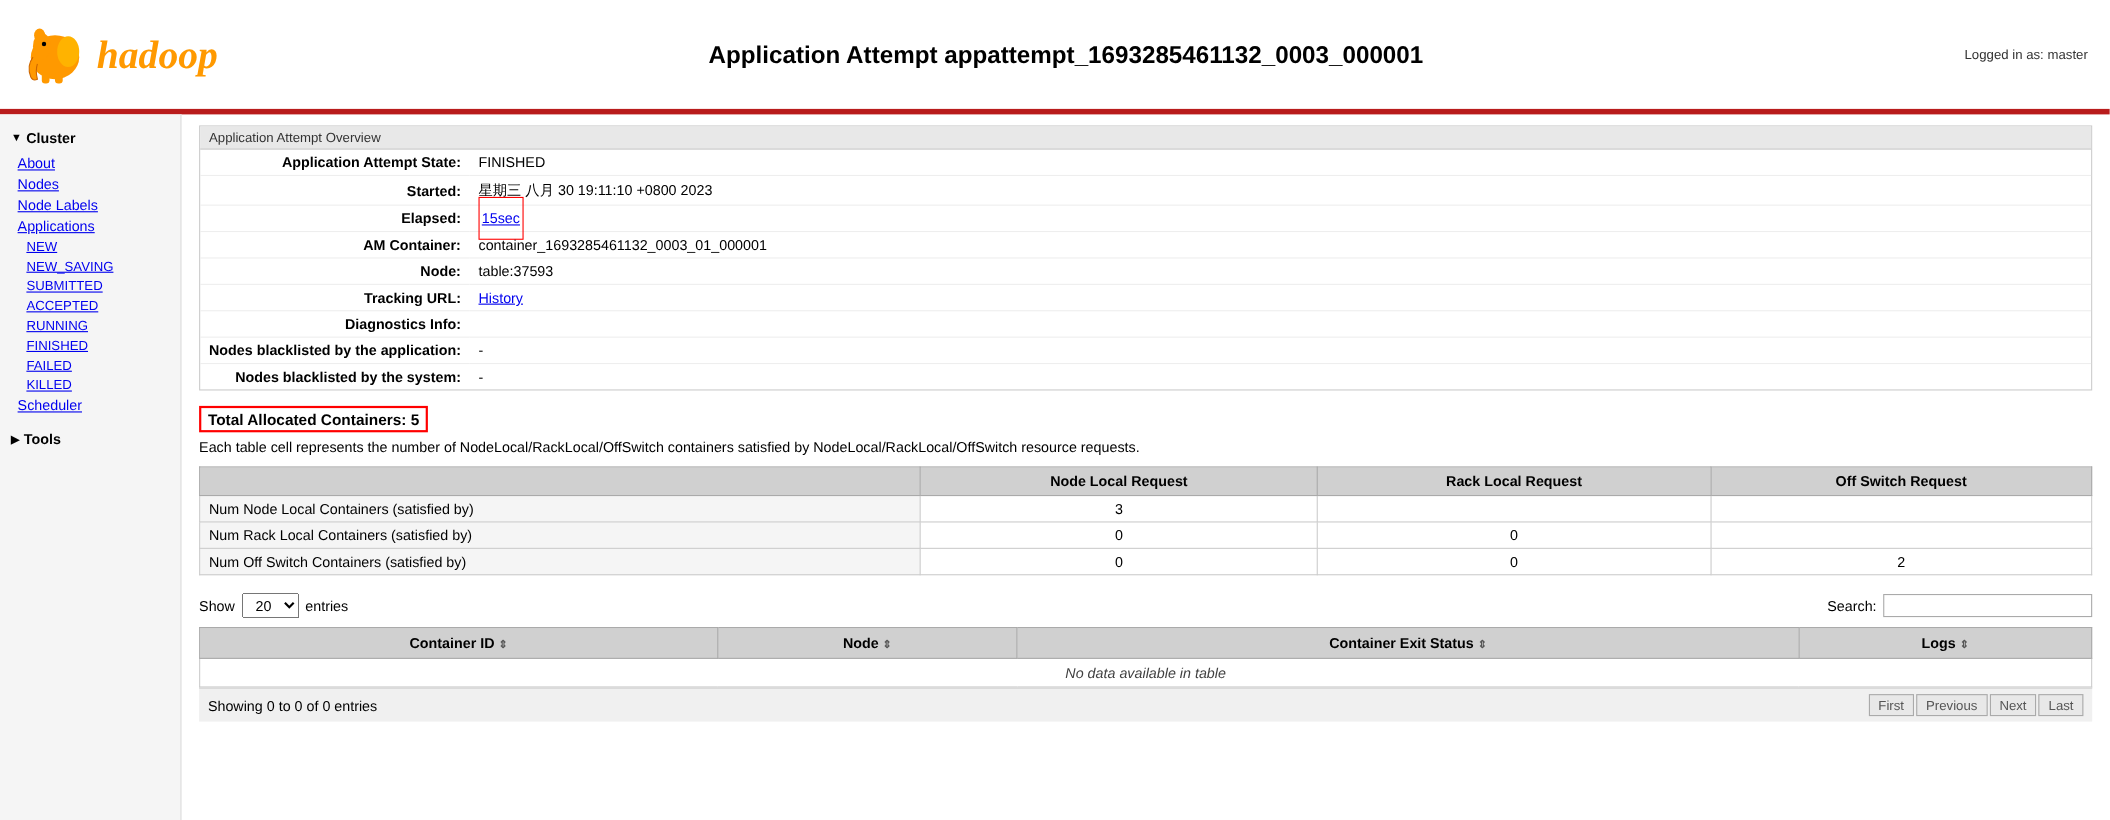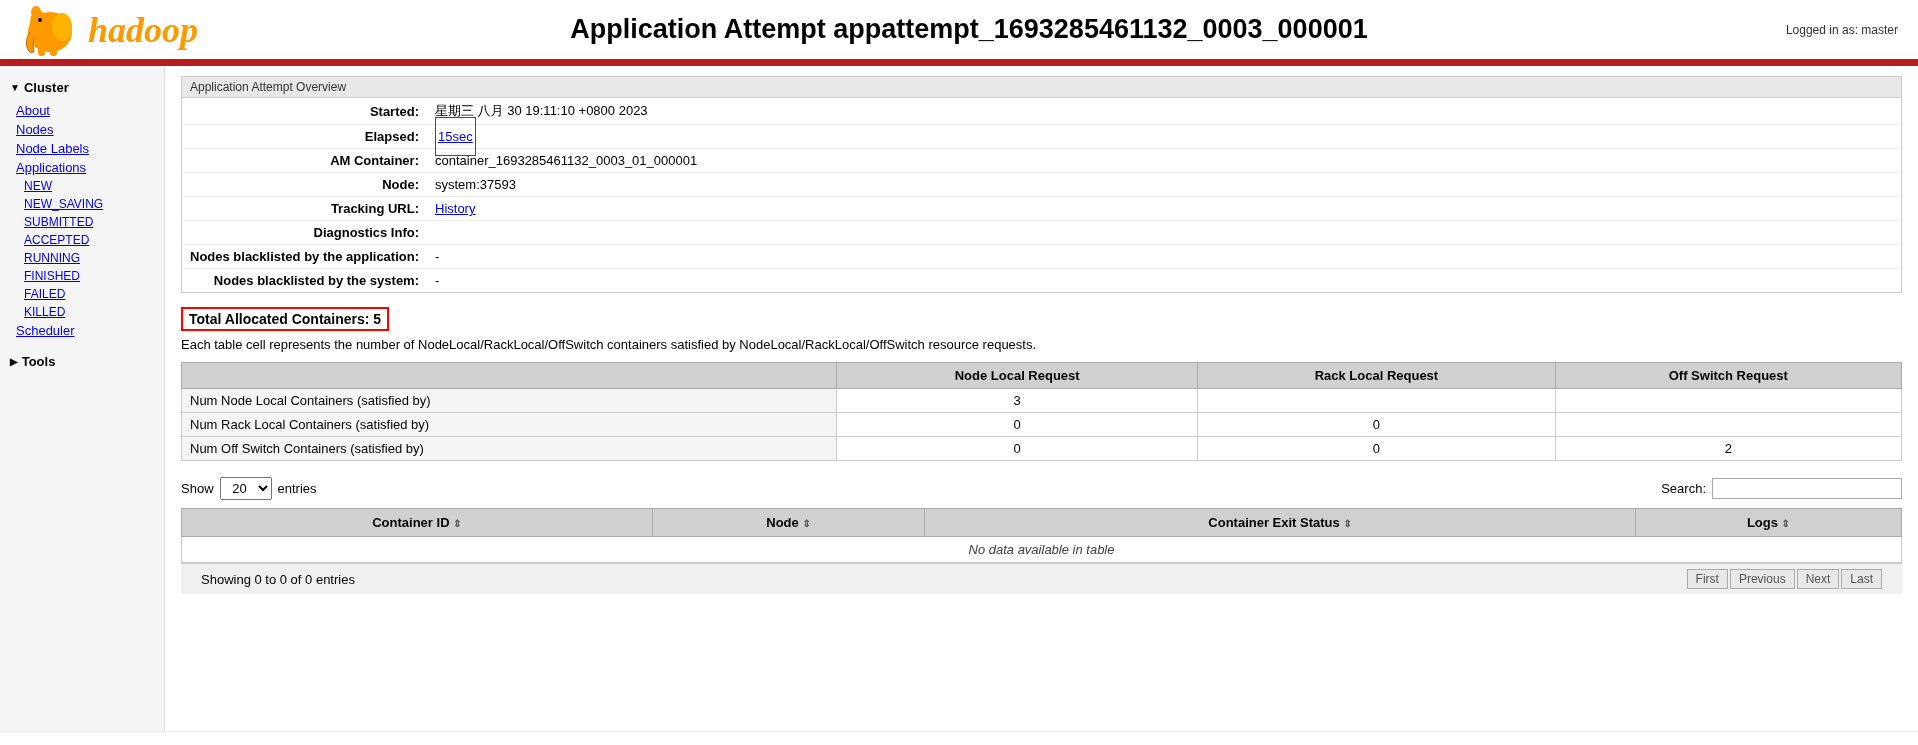--- a/index.html
+++ b/index.html
@@ -2,22 +2,22 @@
 <html><head>
   <meta charset="utf-8">
   <style>
     * { box-sizing: border-box; margin: 0; padding: 0; }
     body { font-family: Arial, sans-serif; font-size: 13px; background: #fff; color: #000; }
 
     
     #header {
       display: flex;
       align-items: center;
-      padding: 2px 20px;
-      border-bottom: 7px solid #b91c1c;
+      padding: 22px 20px;
+      border-bottom: 5px solid #b91c1c;
       background: #fff;
     }
     #header .logo-area {
       display: flex;
       align-items: center;
       gap: 8px;
       min-width: 180px;
     }
     #header .logo-text {
       font-size: 36px;
@@ -26,21 +26,21 @@
       color: #f90;
       font-family: Georgia, serif;
     }
     #header .logo-elephant {
       width: 60px;
       height: 55px;
     }
     #header .page-title {
       flex: 1;
       text-align: center;
-      font-size: 27px;
+      font-size: 22px;
       font-weight: bold;
     }
     #header .login-info {
       font-size: 12px;
       color: #333;
       min-width: 160px;
       text-align: right;
     }
 
     
@@ -234,21 +234,21 @@
       color: #404040;
       font-style: italic;
       margin-top: 40px;
     }
 
     
     .pagination-bar {
       display: flex;
       justify-content: space-between;
       align-items: center;
-      padding: 5px 20px;
+      padding: 5px 8px;
       background: #f0f0f0;
       border-top: 1px solid #ccc;
       font-size: 13px;
     }
     .pagination-buttons {
       display: flex;
       gap: 2px;
     }
     .pagination-buttons button {
       padding: 2px 8px;
@@ -325,36 +325,40 @@
     </div>
   </div>
 
   <div id="main">
 
     <div class="overview-panel">
       <div class="overview-title">Application Attempt Overview</div>
       <table class="overview-table">
         <tbody>
           <tr>
+            <td class="label-cell">Application Attempt State:</td>
+            <td class="value-cell">FINISHED</td>
+          </tr>
+          <tr>
             <td class="label-cell">Started:</td>
             <td class="value-cell">星期三 八月 30 19:11:10 +0800 2023</td>
           </tr>
           <tr>
             <td class="label-cell">Elapsed:</td>
             <td class="value-cell">
               <span class="elapsed-link">15sec</span>
             </td>
           </tr>
           <tr>
             <td class="label-cell">AM Container:</td>
             <td class="value-cell">container_1693285461132_0003_01_000001</td>
           </tr>
           <tr>
             <td class="label-cell">Node:</td>
-            <td class="value-cell">system:37593</td>
+            <td class="value-cell">table:37593</td>
           </tr>
           <tr>
             <td class="label-cell">Tracking URL:</td>
             <td class="value-cell">
               <a class="history-link">History</a>
             </td>
           </tr>
           <tr>
             <td class="label-cell">Diagnostics Info:</td>
             <td class="value-cell"></td>

